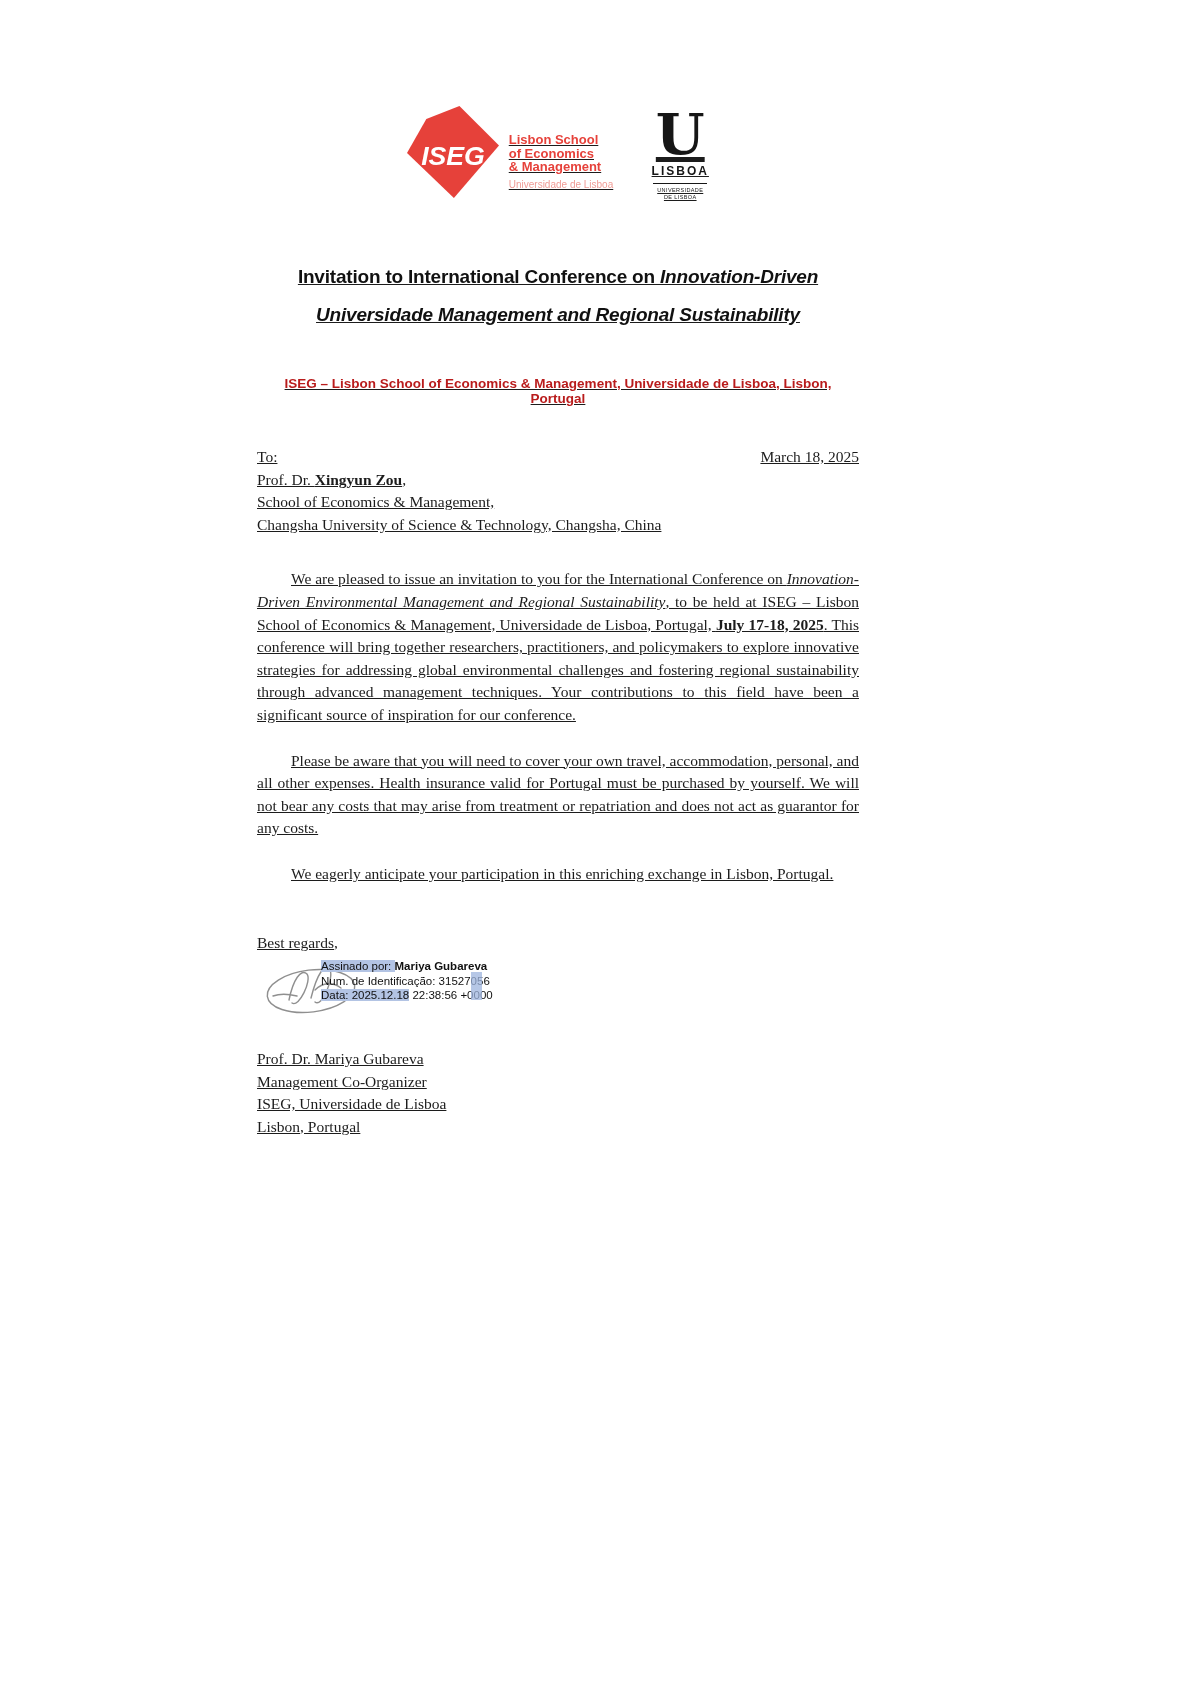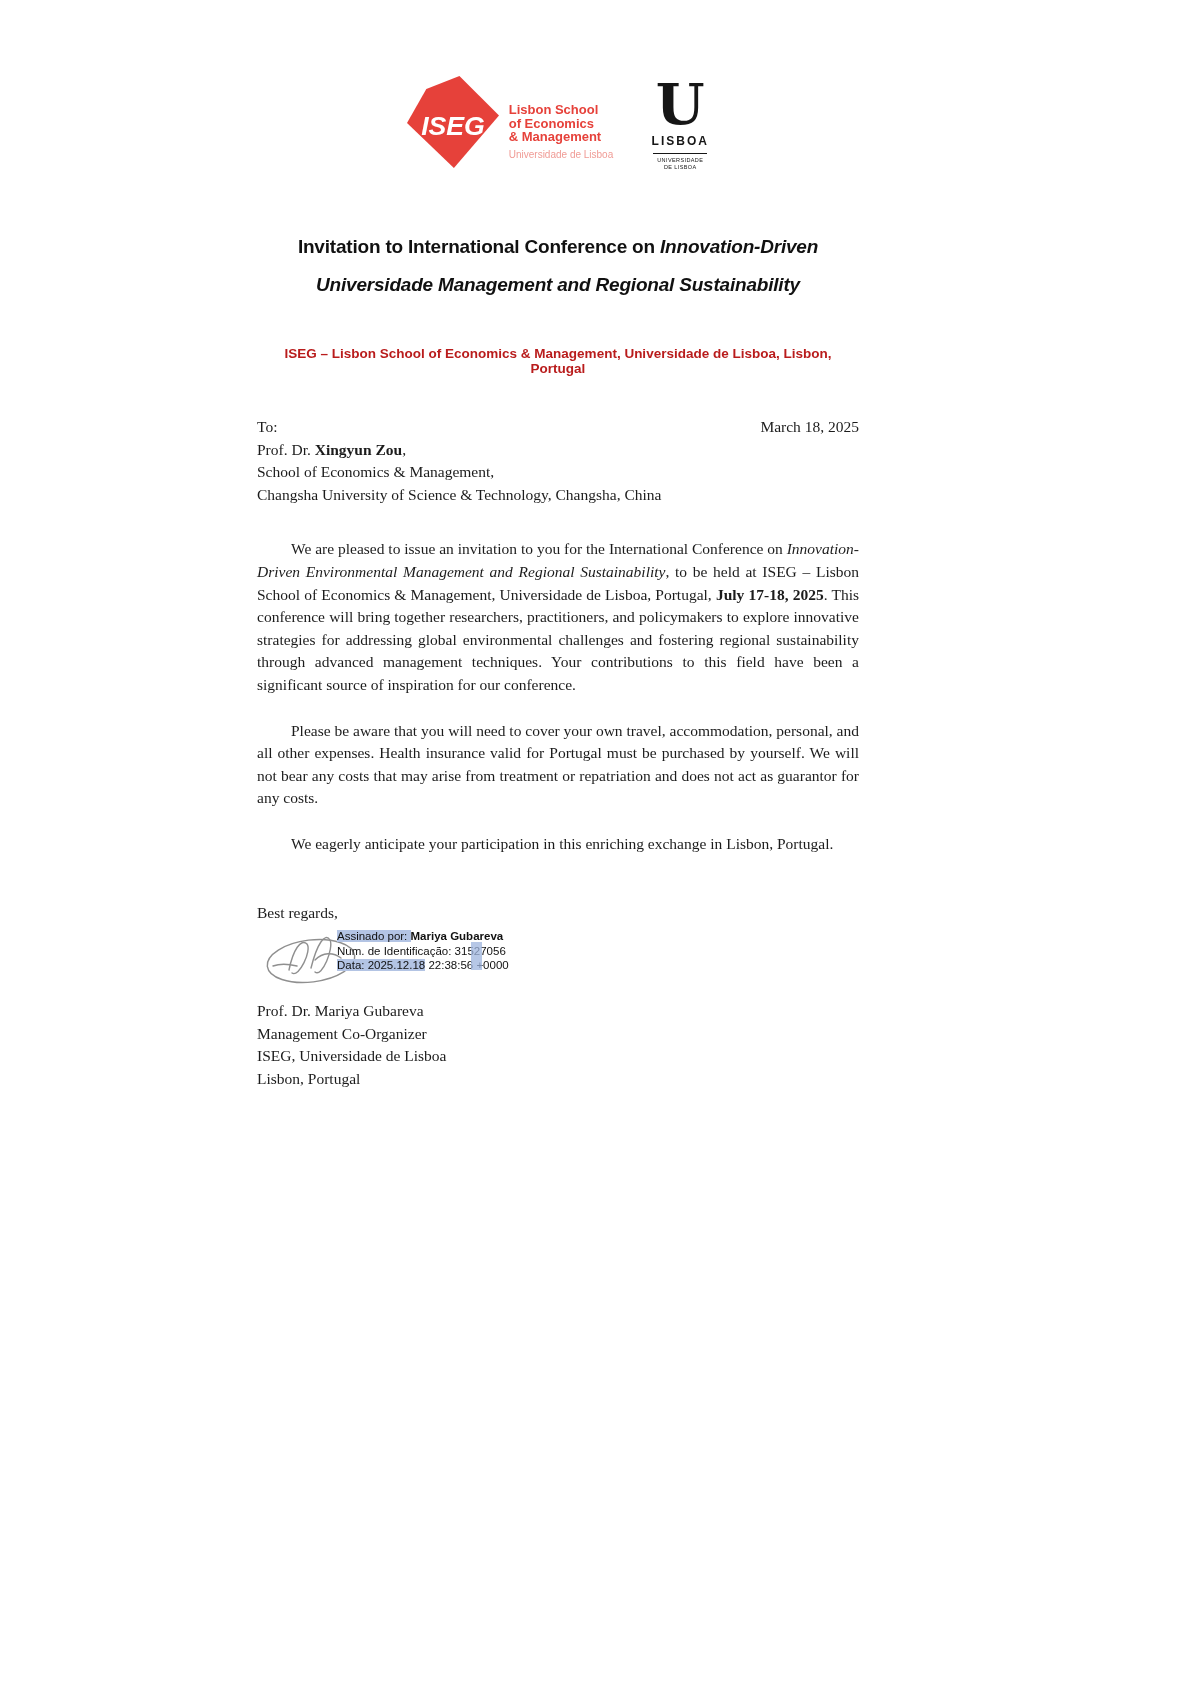--- a/index.html
+++ b/index.html
@@ -8,21 +8,22 @@
     position: relative;
     width: 1190px; height: 1683px;
     margin: 0 auto;
     background: #ffffff;
     overflow: hidden;
     color: #1c1c1c;
   }
   .content {
     width: 602px;
     margin-left: 257px;
-    padding-top: 76px;
+    padding-top: 106px;
+    text-decoration: underline;
   }
 
   
   .logos {
     display: flex;
     justify-content: center;
     align-items: flex-start;
     gap: 10px;
     height: 100px;
   }
@@ -86,38 +87,38 @@
     justify-content: space-between;
   }
   .para { margin-top: 23px; text-align: justify; text-indent: 34px; }
   .closing { margin-top: 46px; }
 
   
   .sig-area { position: relative; height: 62px; margin-top: 2px; }
   .scribble { position: absolute; left: 2px; top: 2px; }
   .stamp {
     position: absolute;
-    left: 80px; top: 3px;
+    left: 64px; top: 3px;
     font-family: "Liberation Sans", sans-serif;
     font-size: 11.5px;
     line-height: 14.5px;
     color: #111;
     white-space: nowrap;
   }
   .hl { background: #b3c4e4; }
   .stamp b { font-weight: bold; }
   .blue-bar {
     position: absolute;
     left: 214px; top: 16px;
     width: 11px; height: 28px;
     background: #9db4dd;
     opacity: .75;
   }
 
-  .signoff { margin-top: 12px; }
+  .signoff { margin-top: 30px; }
   .signoff div { line-height: 22.5px; }
 </style>
 </head>
 <body>
 
 <div class="page">
   <div class="content">
 
     <div class="logos">
       <svg class="iseg-gem" viewBox="0 0 100 100">

